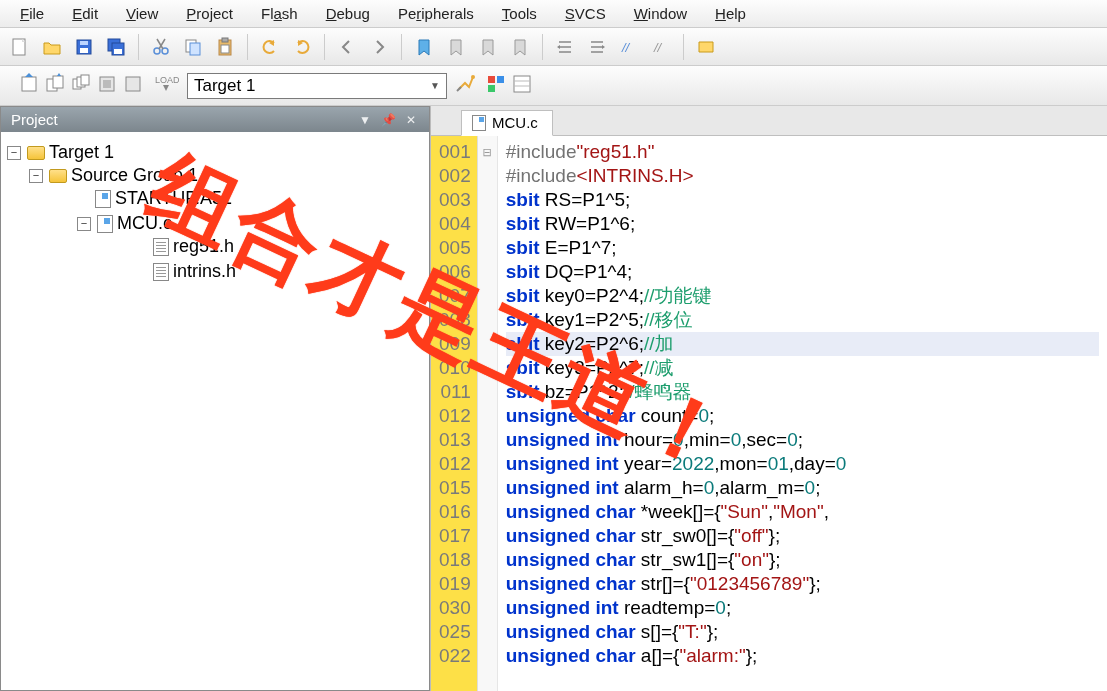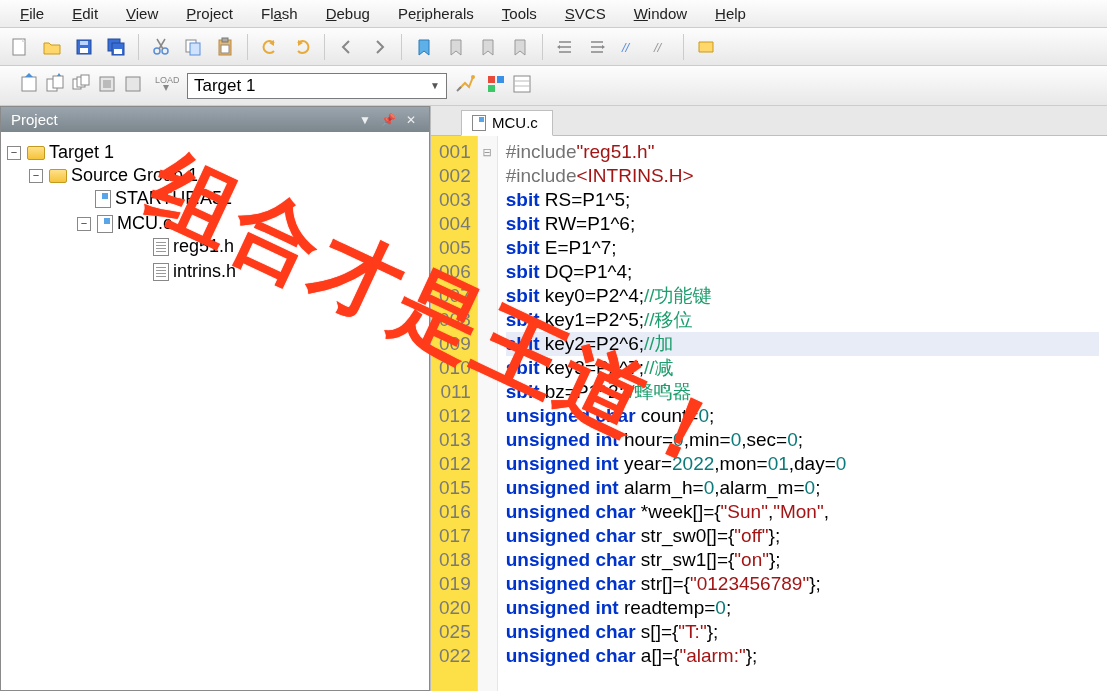--- a/index.html
+++ b/index.html
@@ -335,21 +335,21 @@
           <div class="ln">010</div>
           <div class="ln">011</div>
           <div class="ln">012</div>
           <div class="ln">013</div>
           <div class="ln">012</div>
           <div class="ln">015</div>
           <div class="ln">016</div>
           <div class="ln">017</div>
           <div class="ln">018</div>
           <div class="ln">019</div>
-          <div class="ln">020</div>
+          <div class="ln">030</div>
           <div class="ln">025</div>
           <div class="ln">022</div>
         </div>
       <div class="fold" id="fold">
           <div class="fb">⊟</div>
           <div class="fb"></div>
           <div class="fb"></div>
           <div class="fb"></div>
           <div class="fb"></div>
           <div class="fb"></div>

